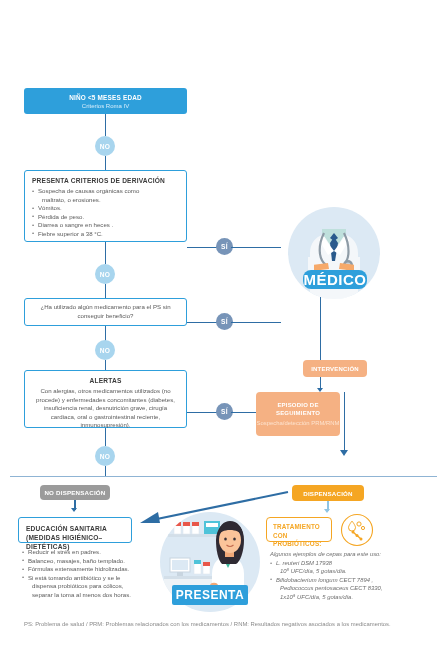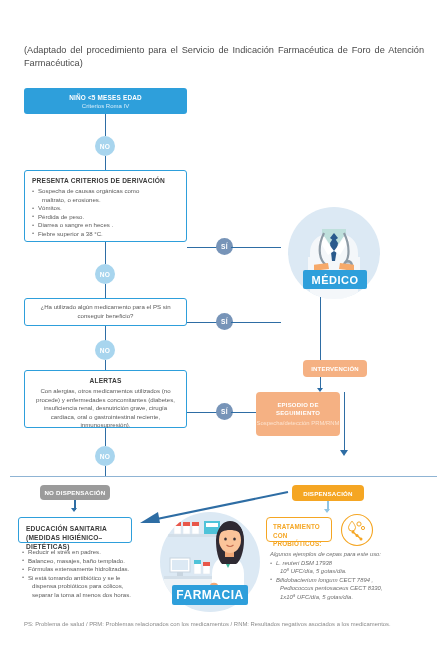--- a/index.html
+++ b/index.html
@@ -165,35 +165,34 @@
     overflow: hidden;
   }
   .illus-label {
     position: absolute;
     color: #ffffff;
     font-weight: bold;
     letter-spacing: .5px;
     display: flex; align-items: center; justify-content: center;
     border-radius: 2px;
   }
-  .label-medico { background: #2E9FDB; font-size: 11px; }
+  .label-medico { background: #2E9FDB; font-size: 15px; border-radius: 8px; }
   .label-farmacia { background: #2E9FDB; font-size: 12px; }
 
   
   .footer {
     position: absolute; left: 24px; top: 620px; width: 400px;
     font-size: 5.9px; line-height: 8.6px; color: #8a8a8a;
   }
 </style>
 </head>
 <body>
 
 <div id="page">
 
-  <div class="subtitle">(Adaptado del procedimiento para el Servicio de Indicación Farmacéutica de Foro de Atención Farmacéutica)</div>
 
   <div class="box-solid-blue" style="left:24px; top:88px; width:163px; height:26px;">
     <div class="bx-title">NIÑO &lt;5 MESES EDAD</div>
     <div class="bx-sub">Criterios Roma IV</div>
   </div>
 
   <div class="vline" style="left:104.8px; top:114px; height:22px;"></div>
   <div class="circle no" style="left:95px; top:136px; width:20px; height:20px;">NO</div>
   <div class="vline" style="left:104.8px; top:156px; height:14px;"></div>
 
@@ -379,17 +378,17 @@
       <path d="M58 24 C58 14 64 9 70 9 C77 9 83 15 83 24 C80 20 76 18 70 18 C64 18 60 20 58 24 Z" fill="#2F2A33"></path>
 
       <ellipse cx="65.5" cy="27" rx="1.3" ry="1.6" fill="#3A3238"></ellipse>
       <ellipse cx="74.5" cy="27" rx="1.3" ry="1.6" fill="#3A3238"></ellipse>
       <path d="M66.5 33 Q70 36 73.5 33" fill="none" stroke="#C26A4E" stroke-width="1.1"></path>
 
       <path d="M52 70 L70 70 L70 78 L52 78 Z" fill="#FFFFFF"></path>
       <ellipse cx="54" cy="74" rx="4" ry="3.2" fill="#F0A878"></ellipse>
     </svg>
   </div>
-  <div class="illus-label label-farmacia" style="left:172px; top:585px; width:76px; height:20px;">FARMACIA</div>
+  <div class="illus-label label-farmacia" style="left:172px; top:585px; width:76px; height:20px;">PRESENTA</div>
 
   <div class="footer">PS: Problema de salud / PRM: Problemas relacionados con los medicamentos / RNM: Resultados negativos asociados a los medicamentos.</div>
 
 </div>
 
 </body></html>

